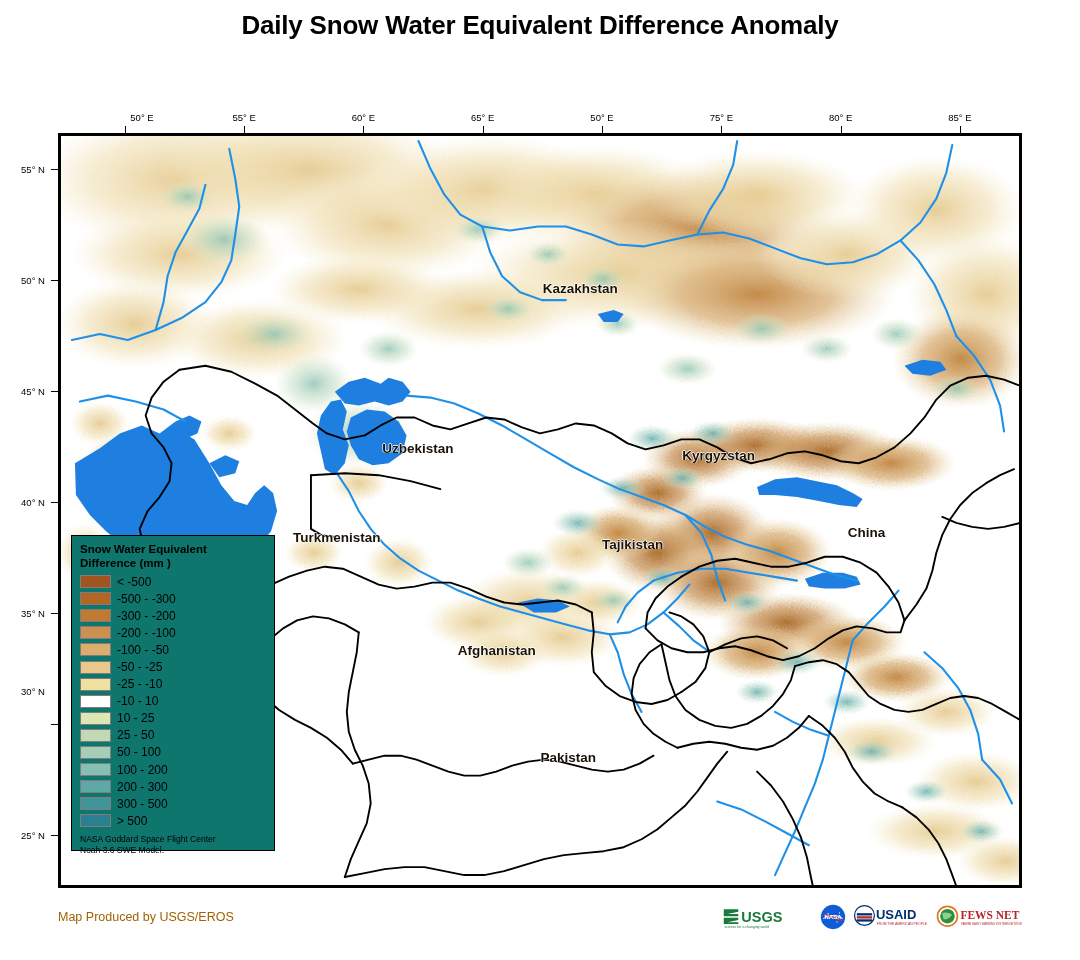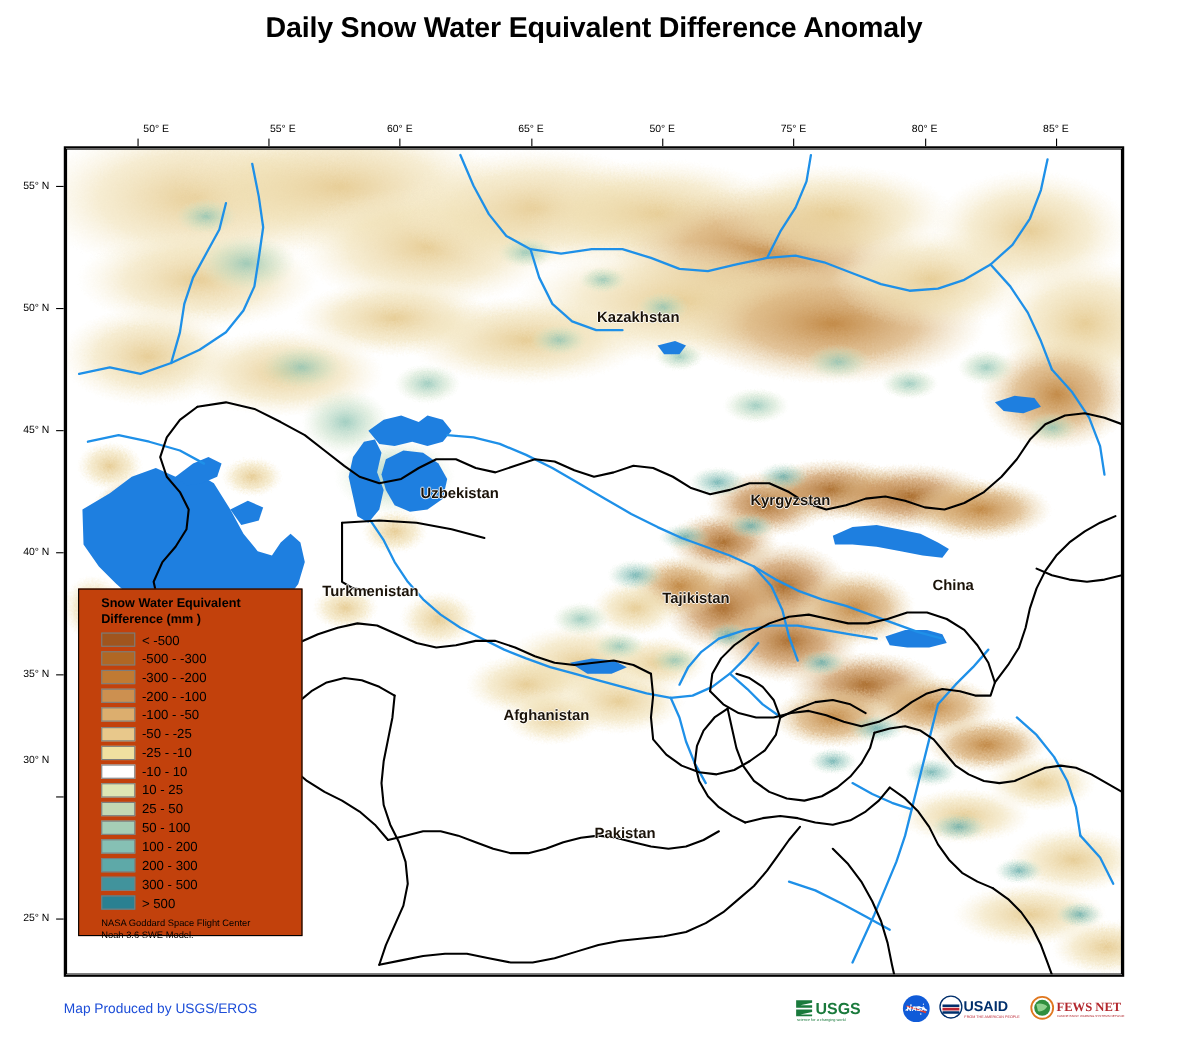--- a/index.html
+++ b/index.html
@@ -25,21 +25,21 @@
     font-size:21px; font-weight:normal; color:#000;
   }
 
   
   #map-frame {
     position:absolute;
     left:58px; top:133px; width:964px; height:755px;
     border:2px solid #000;
     box-sizing:border-box;
     overflow:hidden;
-    background:#e5e5e5;
+    background:#a3a3a3;
   }
   #map-canvas { position:absolute; inset:0; }
   #map-canvas svg { display:block; width:100%; height:100%; }
 
   
   .lon-label {
     position:absolute; font-size:9.5px; color:#000;
     transform:translateX(-50%); white-space:nowrap;
   }
   .lon-tick { position:absolute; width:1px; background:#000; }
@@ -58,24 +58,24 @@
     text-shadow:
        0.8px 0 0 rgba(255,255,255,.85), -0.8px 0 0 rgba(255,255,255,.85),
        0 0.8px 0 rgba(255,255,255,.85), 0 -0.8px 0 rgba(255,255,255,.85);
     pointer-events:none;
   }
 
   
   #legend {
     position:absolute;
     left:71px; top:535px; width:204px; height:316px;
-    background:#c2410c;
+    background:#0f766e;
     border:1.6px solid #000;
     box-sizing:border-box;
-    padding:7px 8px 5px 20px;
+    padding:7px 8px 5px 8px;
     z-index:20;
   }
   #legend-title {
     font-size:11.5px; font-weight:bold; color:#000;
     line-height:13.5px; margin:0 0 3px 0;
   }
   .legend-row {
     display:flex; align-items:center;
     height:17.1px;
   }
@@ -89,39 +89,39 @@
     font-size:12px; color:#000; margin-left:6px; white-space:nowrap;
   }
   #legend-source {
     font-size:8.5px; color:#000; line-height:10.5px;
     margin-top:5px;
   }
 
   
   #footer-credit {
     position:absolute; left:58px; top:910px;
-    font-size:12.5px; color:#1d4ed8;
+    font-size:12.5px; color:#a16207;
   }
   #logo-bar {
     position:absolute; right:58px; top:900px;
     display:flex; align-items:center; gap:7px; height:34px;
   }
   .logo { height:26px; display:block; }
 </style>
 </head>
 <body>
 
 <div class="page">
 
   <div id="map-title">Daily Snow Water Equivalent Difference Anomaly</div>
 
   <div id="lon-axis">
       <div class="lon-label" style="left: 142px; top: 112px; text-align: center;">50° E</div>
       <div class="lon-tick" style="left: 124.812px; top: 126px; height: 7px;"></div>
-      <div class="lon-label" style="left: 244.119px; top: 112px; margin-left: 13px;">55° E</div>
+      <div class="lon-label" style="left: 244.119px; top: 112px;">55° E</div>
       <div class="lon-tick" style="left: 244.119px; top: 126px; height: 7px;"></div>
       <div class="lon-label" style="left: 363.426px; top: 112px;">60° E</div>
       <div class="lon-tick" style="left: 363.426px; top: 126px; height: 7px;"></div>
       <div class="lon-label" style="left: 482.733px; top: 112px;">65° E</div>
       <div class="lon-tick" style="left: 482.733px; top: 126px; height: 7px;"></div>
       <div class="lon-label" style="left: 602.04px; top: 112px;">50° E</div>
       <div class="lon-tick" style="left: 602.04px; top: 126px; height: 7px;"></div>
       <div class="lon-label" style="left: 721.347px; top: 112px;">75° E</div>
       <div class="lon-tick" style="left: 721.347px; top: 126px; height: 7px;"></div>
       <div class="lon-label" style="left: 840.653px; top: 112px;">80° E</div>

